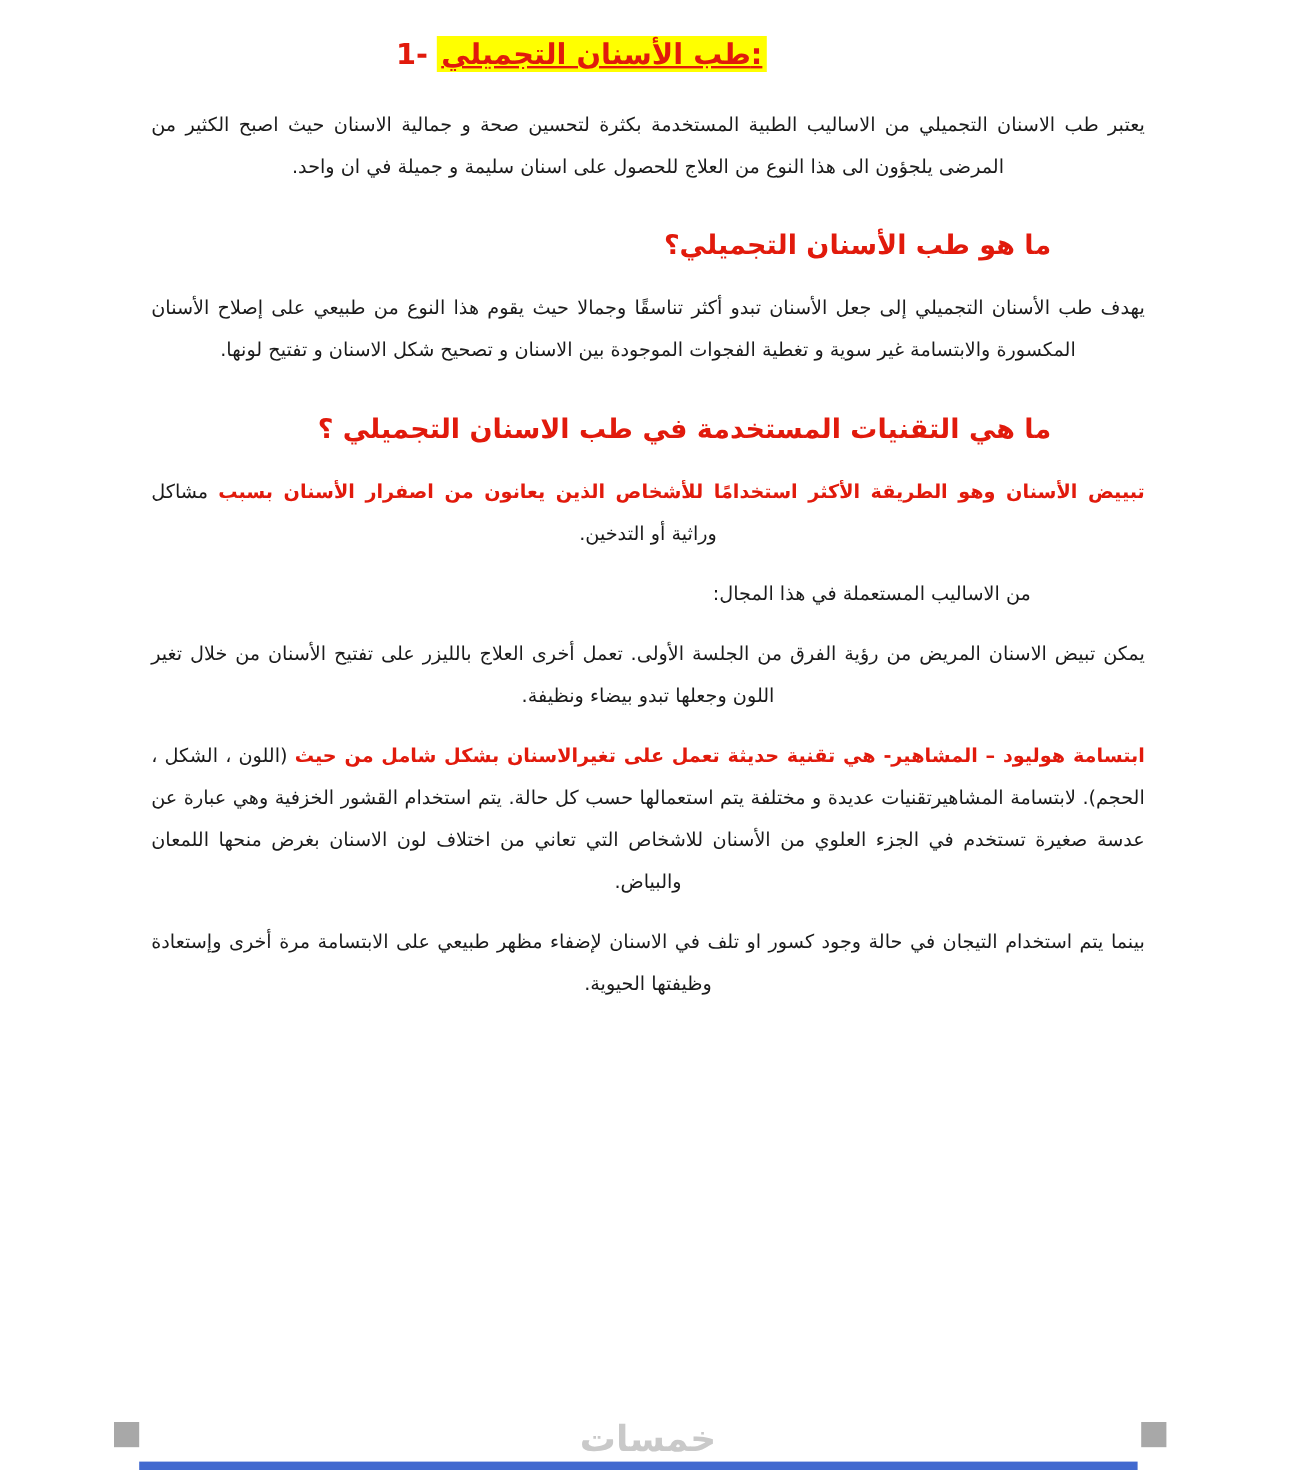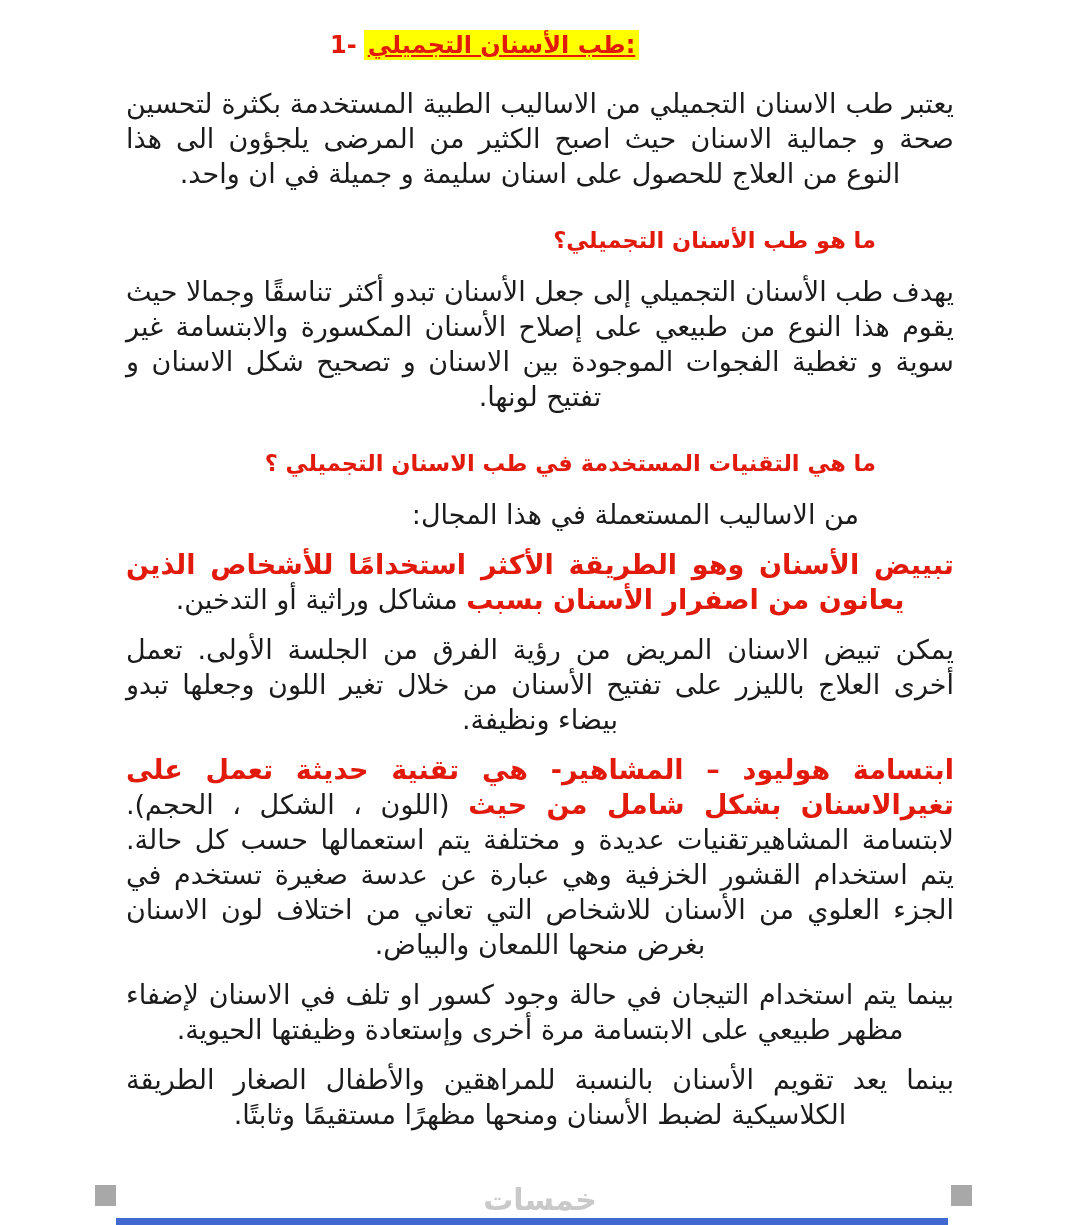--- a/index.html
+++ b/index.html
@@ -34,21 +34,21 @@
     font-weight: bold;
     color: var(--red, #e11a0c);
   }
   .title-number { margin-right: 7px; }
   .title-highlight {
     background: var(--highlight, #ffff00);
     text-decoration: underline;
     padding: 1px 4px;
   }
   .para {
-    font-size: 27px;
+    font-size: 16px;
     line-height: 35px;
     margin: 0 0 15px 0;
     text-align: justify;
     text-align-last: center;
   }
   .heading {
     font-size: 22.5px;
     line-height: 35px;
     font-weight: bold;
     color: var(--red, #e11a0c);
@@ -110,36 +110,35 @@
 
     <p class="para">يعتبر طب الاسنان التجميلي من الاساليب الطبية المستخدمة بكثرة لتحسين صحة و جمالية الاسنان حيث اصبح الكثير من المرضى يلجؤون الى هذا النوع من العلاج للحصول على اسنان سليمة و جميلة في ان واحد.</p>
 
     <h2 class="heading">ما هو طب الأسنان التجميلي؟</h2>
 
     <p class="para">يهدف طب الأسنان التجميلي إلى جعل الأسنان تبدو أكثر تناسقًا وجمالا حيث يقوم هذا النوع من طبيعي على إصلاح الأسنان المكسورة والابتسامة غير سوية و تغطية الفجوات الموجودة بين الاسنان و تصحيح شكل الاسنان و تفتيح لونها.</p>
 
     <h2 class="heading">ما هي التقنيات المستخدمة في طب الاسنان التجميلي ؟</h2>
 
 
-    <p class="para lead">من الاساليب المستعملة في هذا المجال:</p>
-
     <p class="para">
       <span class="red-run">تبييض الأسنان وهو الطريقة الأكثر استخدامًا للأشخاص الذين يعانون من اصفرار الأسنان بسبب</span><span> مشاكل وراثية أو التدخين.</span>
     </p>
+
+    <p class="para lead">من الاساليب المستعملة في هذا المجال:</p>
 
     <p class="para">يمكن تبيض الاسنان المريض من رؤية الفرق من الجلسة الأولى. تعمل أخرى العلاج بالليزر على تفتيح الأسنان من خلال تغير اللون وجعلها تبدو بيضاء ونظيفة.</p>
 
     <p class="para">
       <span class="red-run">ابتسامة هوليود – المشاهير- هي تقنية حديثة تعمل على تغيرالاسنان بشكل شامل من حيث</span><span> (اللون ، الشكل ، الحجم). لابتسامة المشاهيرتقنيات عديدة و مختلفة يتم استعمالها حسب كل حالة. يتم استخدام القشور الخزفية وهي عبارة عن عدسة صغيرة تستخدم في الجزء العلوي من الأسنان للاشخاص التي تعاني من اختلاف لون الاسنان بغرض منحها اللمعان والبياض.</span>
     </p>
 
     <p class="para">بينما يتم استخدام التيجان في حالة وجود كسور او تلف في الاسنان لإضفاء مظهر طبيعي على الابتسامة مرة أخرى وإستعادة وظيفتها الحيوية.</p>
 
 
-    <p class="para">بينما يعد تقويم الأسنان بالنسبة للمراهقين والأطفال الصغار الطريقة الكلاسيكية لضبط الأسنان ومنحها مظهرًا مستقيمًا وثابتًا.</p>
 
   </div>
 
   <div class="watermark">خمسات</div>
 
   <div class="handle handle-left"></div>
   <div class="handle handle-right"></div>
   <div class="blue-bar"></div>
 
 </div>

